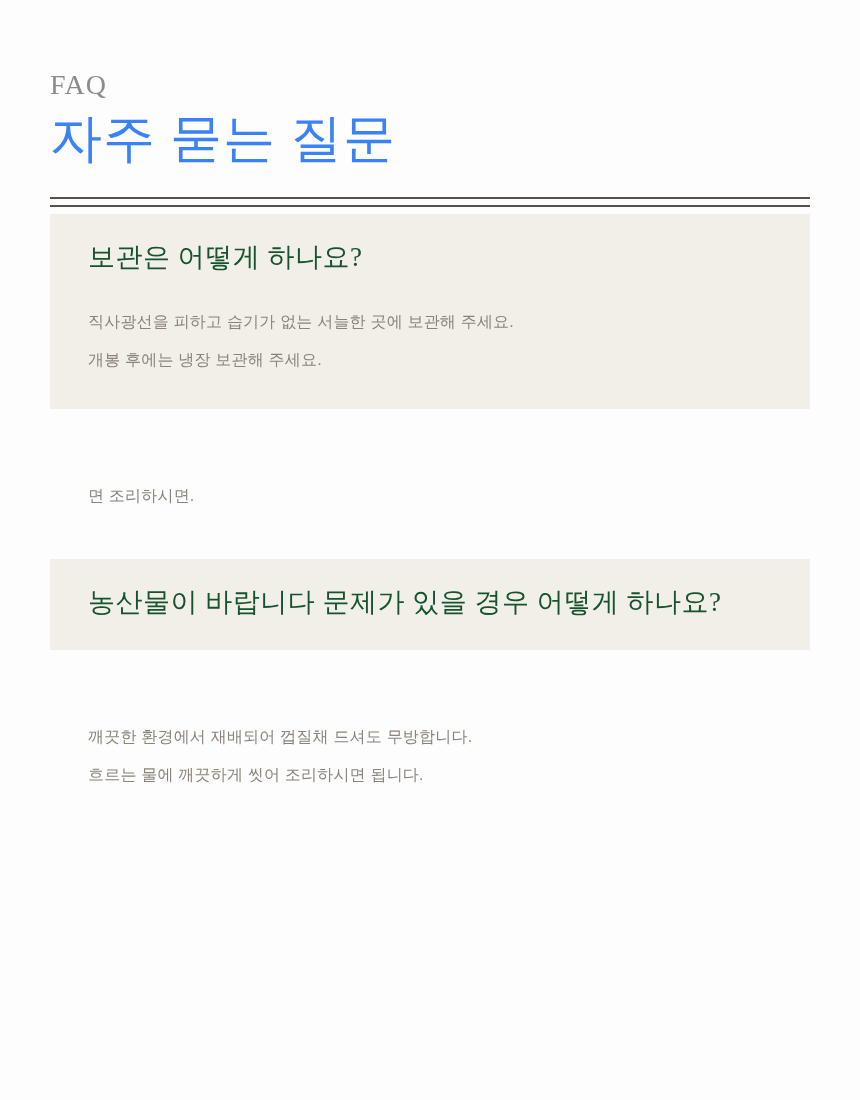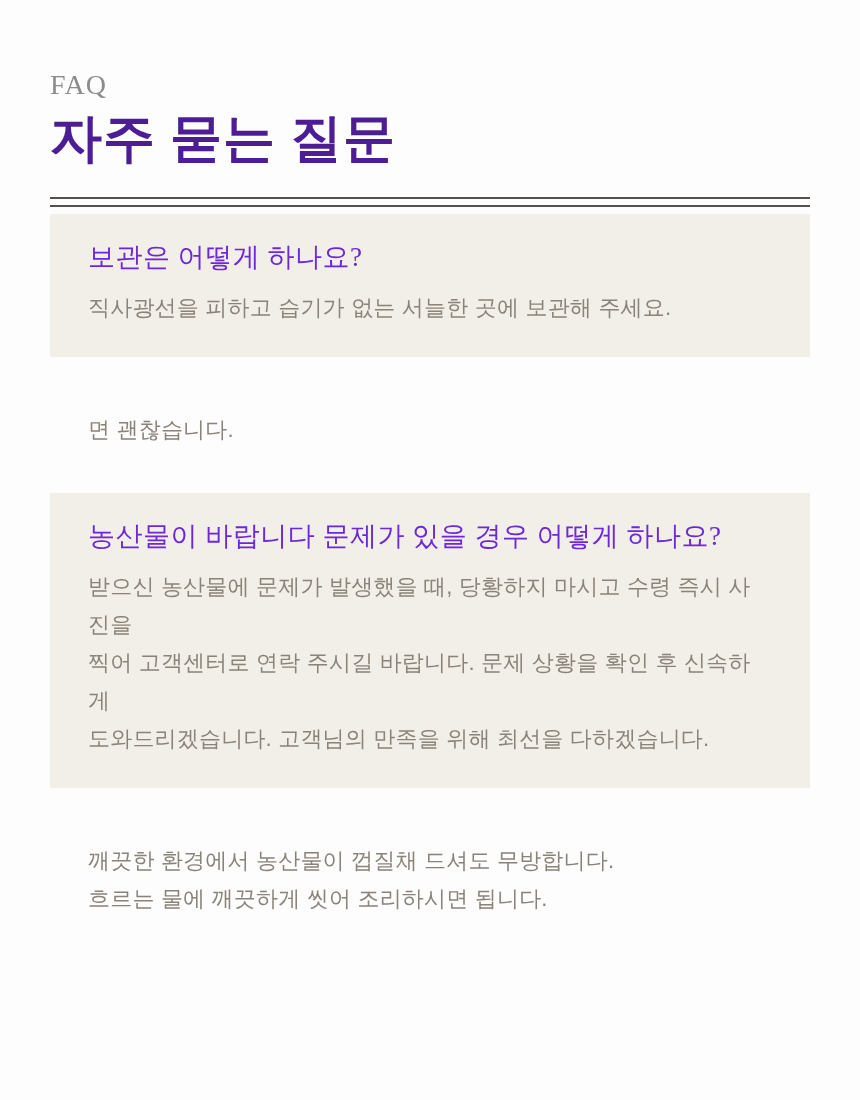--- a/index.html
+++ b/index.html
@@ -17,22 +17,22 @@
   .faq-label {
     font-family: "Liberation Serif", "DejaVu Serif", serif;
     font-size: 28px;
     letter-spacing: 1px;
     color: #8c8c8a;
     line-height: 1.1;
   }
   .page-title {
     font-family: "Liberation Serif", "DejaVu Serif", serif;
     font-size: 52px;
-    font-weight: 700;
-    color: #4c1d95;
+    font-weight: 400;
+    color: #3b82f6;
     line-height: 1.15;
     margin-top: 8px;
     letter-spacing: 1px;
   }
   .double-rule {
     height: 10px;
     border-top: 2px solid #57514a;
     border-bottom: 2px solid #57514a;
   }
   .rule-top { margin-top: 28px; }
@@ -41,27 +41,27 @@
     padding: 26px 40px 30px 38px;
   }
   .faq-item + .faq-item { margin-top: 14px; }
   .faq-item.highlighted {
     background: #f2efe8;
   }
   .question {
     font-family: "Liberation Serif", "DejaVu Serif", serif;
     font-size: 27px;
     font-weight: 500;
-    color: #6d28d9;
+    color: #14532d;
     line-height: 1.3;
     letter-spacing: 0.5px;
   }
   .answer {
-    margin-top: 14px;
-    font-size: 22px;
+    margin-top: 28px;
+    font-size: 16px;
     color: #8b8379;
     line-height: 38px;
     letter-spacing: 0.2px;
   }
 </style>
 </head>
 <body>
 
 <div class="page">
 
@@ -69,40 +69,36 @@
   <h1 class="page-title">자주 묻는 질문</h1>
 
   <div class="double-rule rule-top"></div>
 
   <div class="faq-list">
 
     <div class="faq-item highlighted">
       <div class="question">보관은 어떻게 하나요?</div>
       <div class="answer">
         <div>직사광선을 피하고 습기가 없는 서늘한 곳에 보관해 주세요.</div>
+        <div>개봉 후에는 냉장 보관해 주세요.</div>
       </div>
     </div>
 
     <div class="faq-item">
       <div class="answer">
-        <div>면 괜찮습니다.</div>
+        <div>면 조리하시면.</div>
       </div>
     </div>
 
     <div class="faq-item highlighted">
       <div class="question">농산물이 바랍니다 문제가 있을 경우 어떻게 하나요?</div>
-      <div class="answer">
-        <div>받으신 농산물에 문제가 발생했을 때, 당황하지 마시고 수령 즉시 사진을</div>
-        <div>찍어 고객센터로 연락 주시길 바랍니다. 문제 상황을 확인 후 신속하게</div>
-        <div>도와드리겠습니다. 고객님의 만족을 위해 최선을 다하겠습니다.</div>
-      </div>
     </div>
 
     <div class="faq-item">
       <div class="answer">
-        <div>깨끗한 환경에서 농산물이 껍질채 드셔도 무방합니다.</div>
+        <div>깨끗한 환경에서 재배되어 껍질채 드셔도 무방합니다.</div>
         <div>흐르는 물에 깨끗하게 씻어 조리하시면 됩니다.</div>
       </div>
     </div>
 
   </div>
 
 </div>
 
 </body></html>

